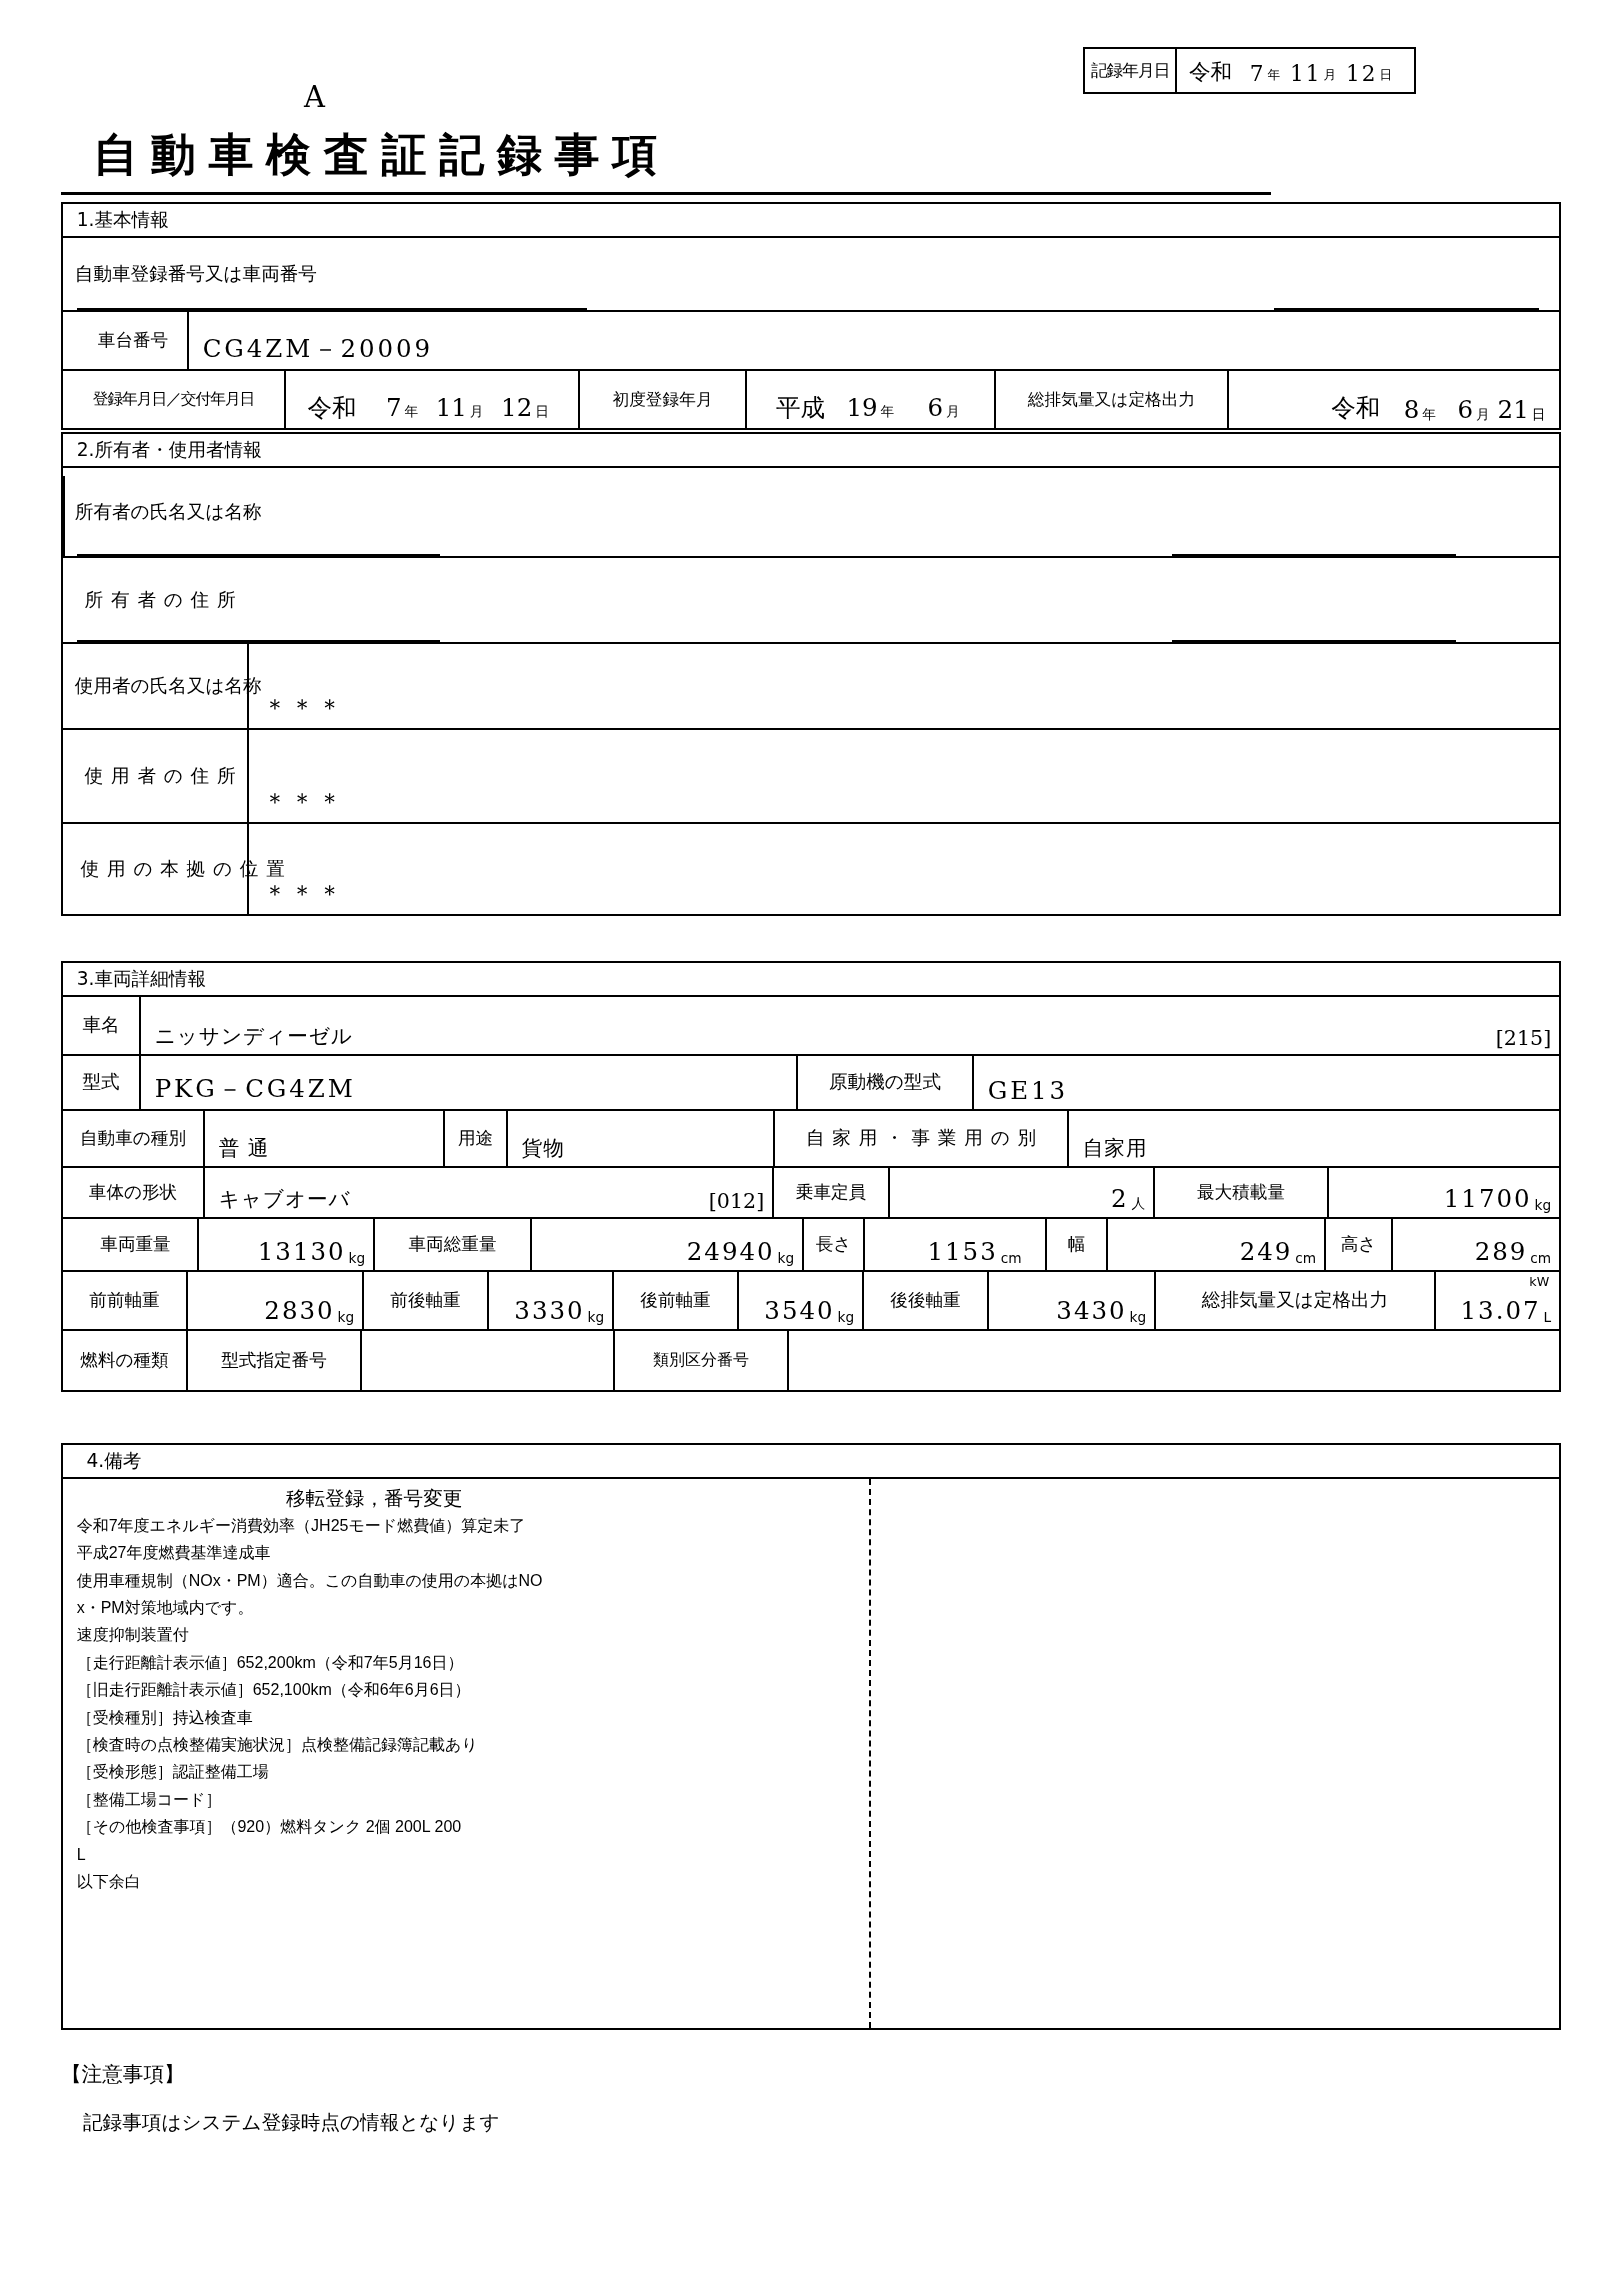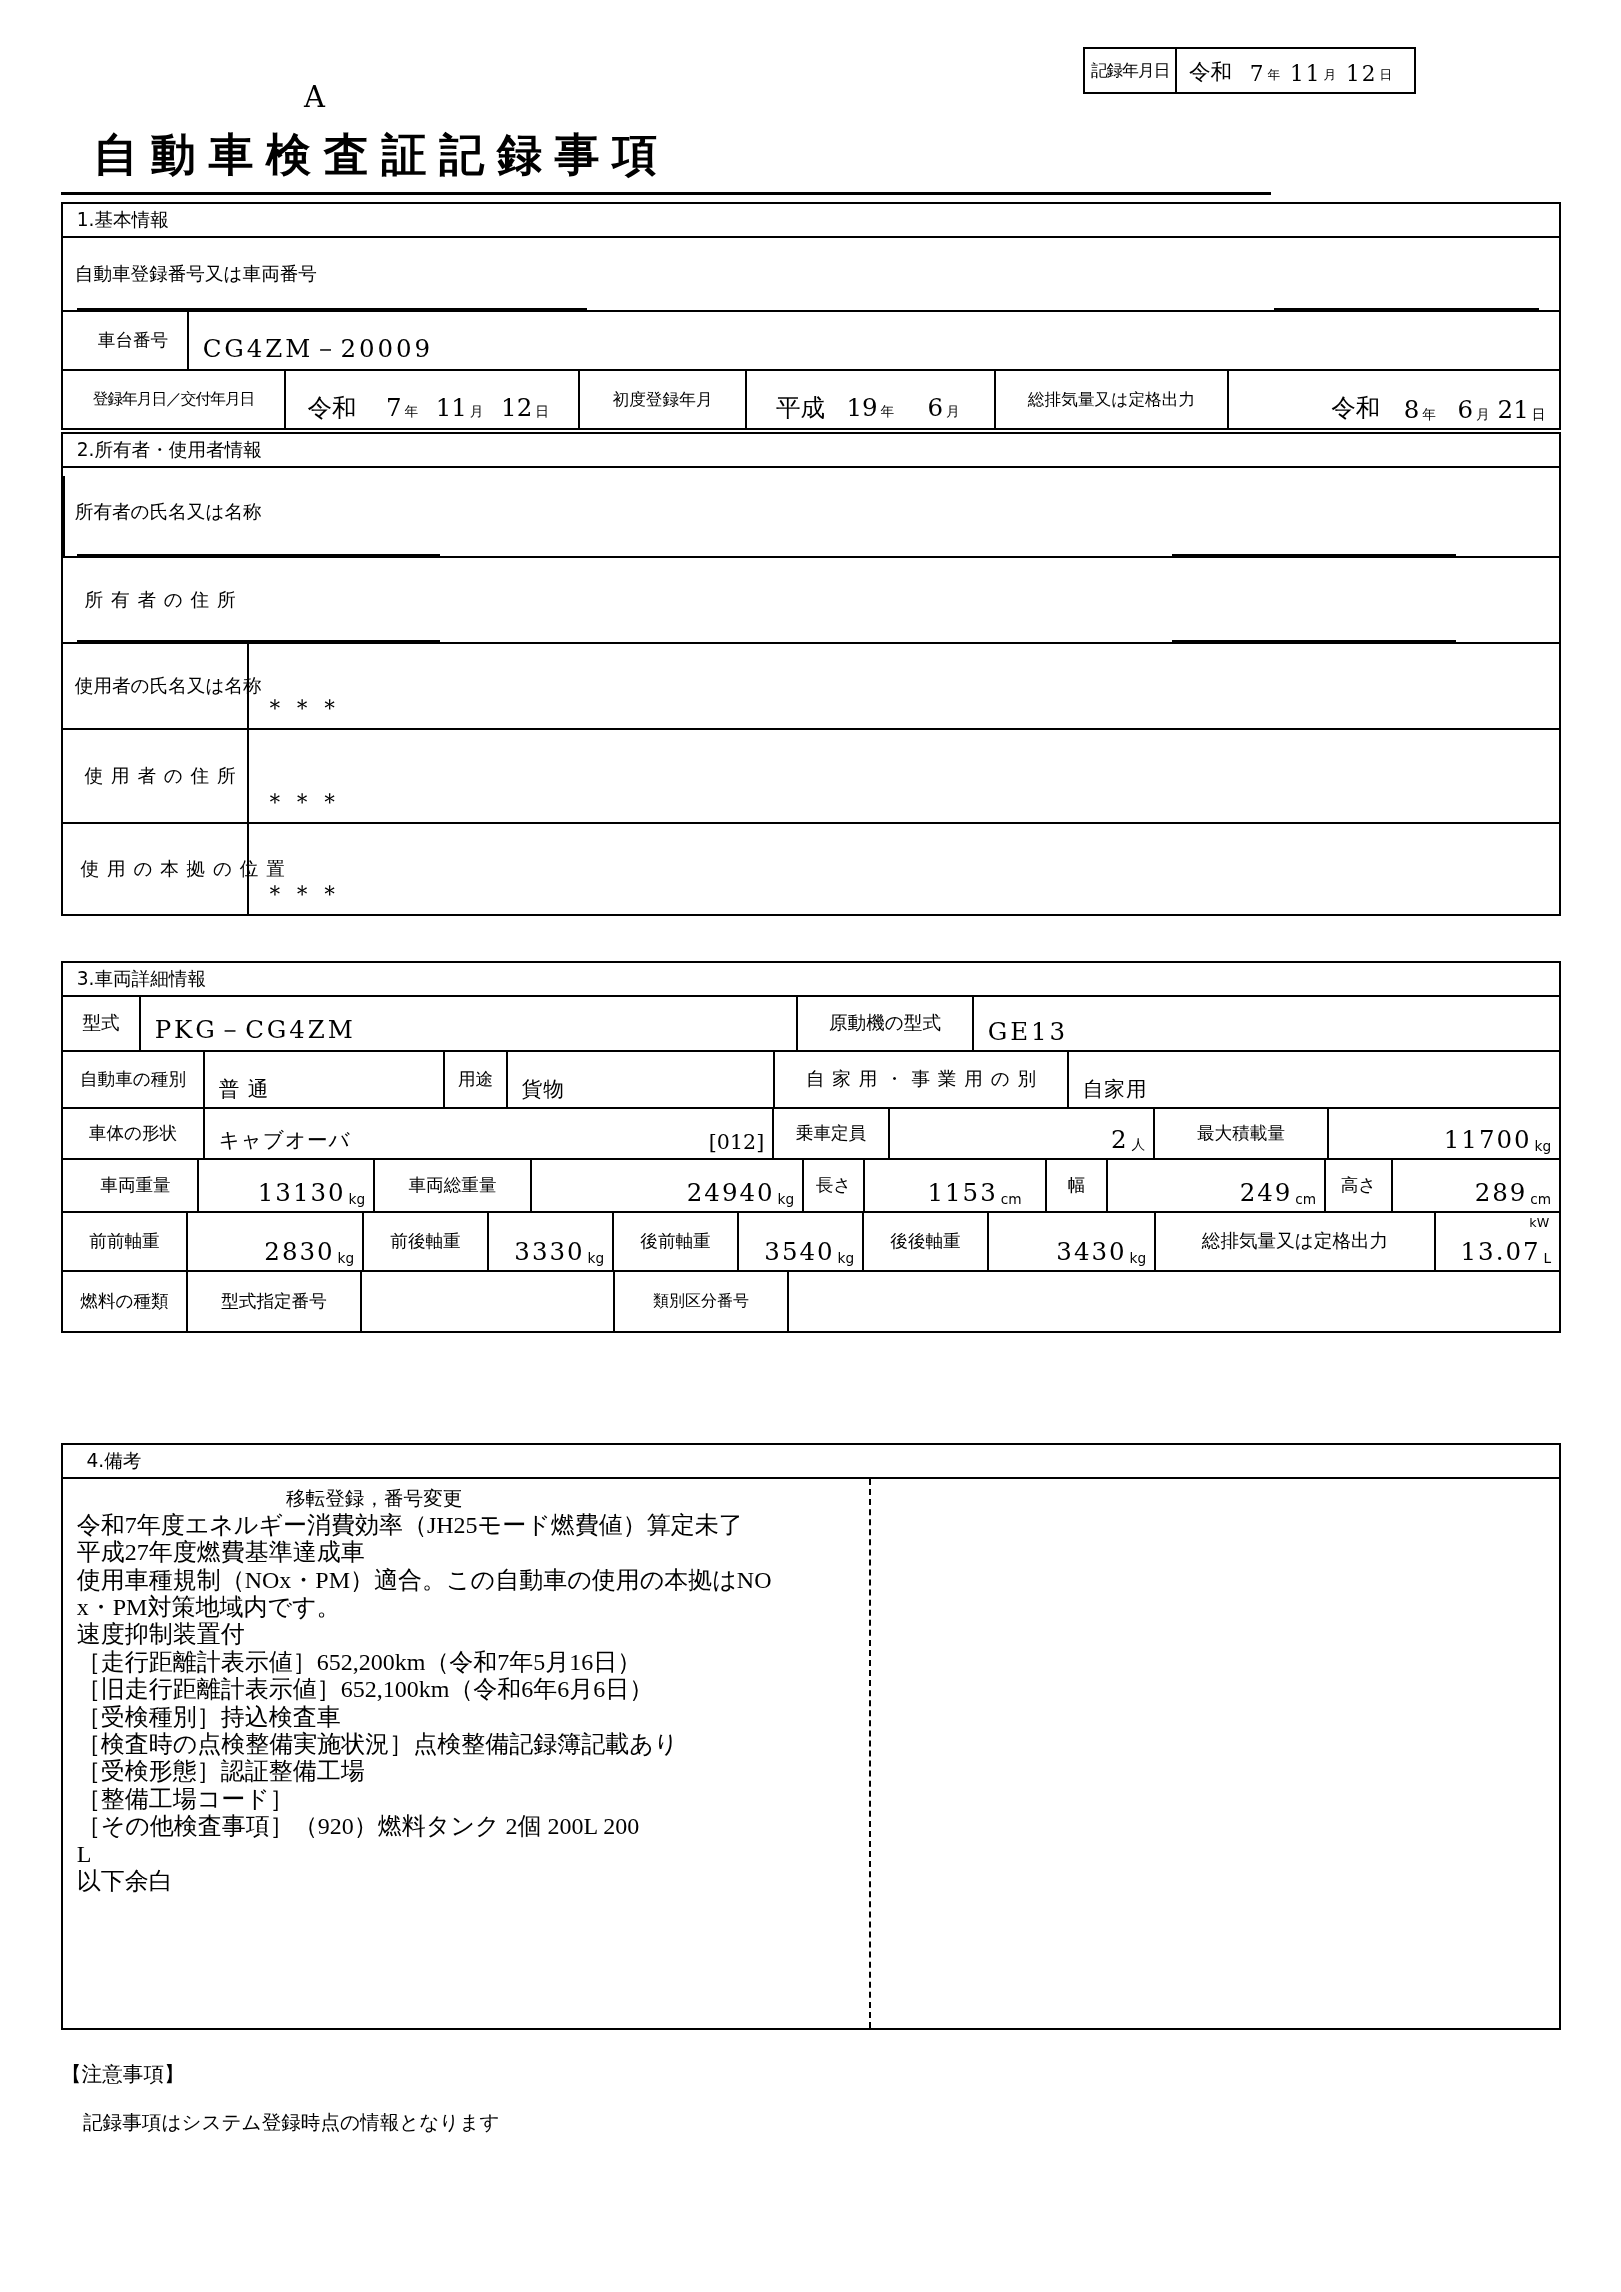--- a/index.html
+++ b/index.html
@@ -83,22 +83,22 @@
   
   .remarks-body {
     position: relative; height: 549px; padding: 0;
   }
   .rm-top {
     position: absolute; left: 223px; top: 5.9px; font-size: 19.6px;
     font-family: "DejaVu Sans", sans-serif;
   }
   .rm-lines {
     position: absolute; left: 13.7px; top: 33px; width: 980px;
-    font-size: 24px; line-height: 27.4px; white-space: pre-wrap;
-    font-family: Liberation Serif, serif; letter-spacing: 0px;
+    font-size: 16px; line-height: 27.4px; white-space: pre-wrap;
+    font-family: Liberation Sans, sans-serif; letter-spacing: 0px;
   }
   .rm-divider {
     position: absolute; left: 806px; top: 0; bottom: 0;
     border-left: 2px dashed #000;
   }
 
   
   .foot-title { position: absolute; left: 61px; top: 2060px; font-size: 20.6px; }
   .foot-text  { position: absolute; left: 83px; top: 2109px; font-size: 19.6px; }
 </style>
@@ -217,20 +217,27 @@
       <div class="cell vb lbl sp" style="width:186px;height:100%;align-items:center;padding-left:17.6px;">使用の本拠の位置</div>
       <div class="cell" style="flex:1;">
         <div class="val">＊＊＊</div>
       </div>
     </div>
   </div>
 
   <div class="frame" style="top:961px;">
     <div class="sec-head">3.車両詳細情報</div>
 
+    <div class="row" style="height:59px;">
+      <div class="cell vb lbl" style="width:78px;justify-content:center;padding-left:0;">車名</div>
+      <div class="cell" style="flex:1;">
+        <div class="val small">ニッサンディーゼル</div>
+        <div class="val ralign" style="font-size:20.6px;letter-spacing:0;">[215]</div>
+      </div>
+    </div>
 
     <div class="row" style="height:55px;">
       <div class="cell vb lbl" style="width:78px;justify-content:center;padding-left:0;">型式</div>
       <div class="cell vb" style="width:657px;">
         <div class="val">PKG－CG4ZM</div>
       </div>
       <div class="cell vb lbl" style="width:176px;justify-content:center;padding-left:0;">原動機の型式</div>
       <div class="cell" style="flex:1;">
         <div class="val">GE13</div>
       </div>

